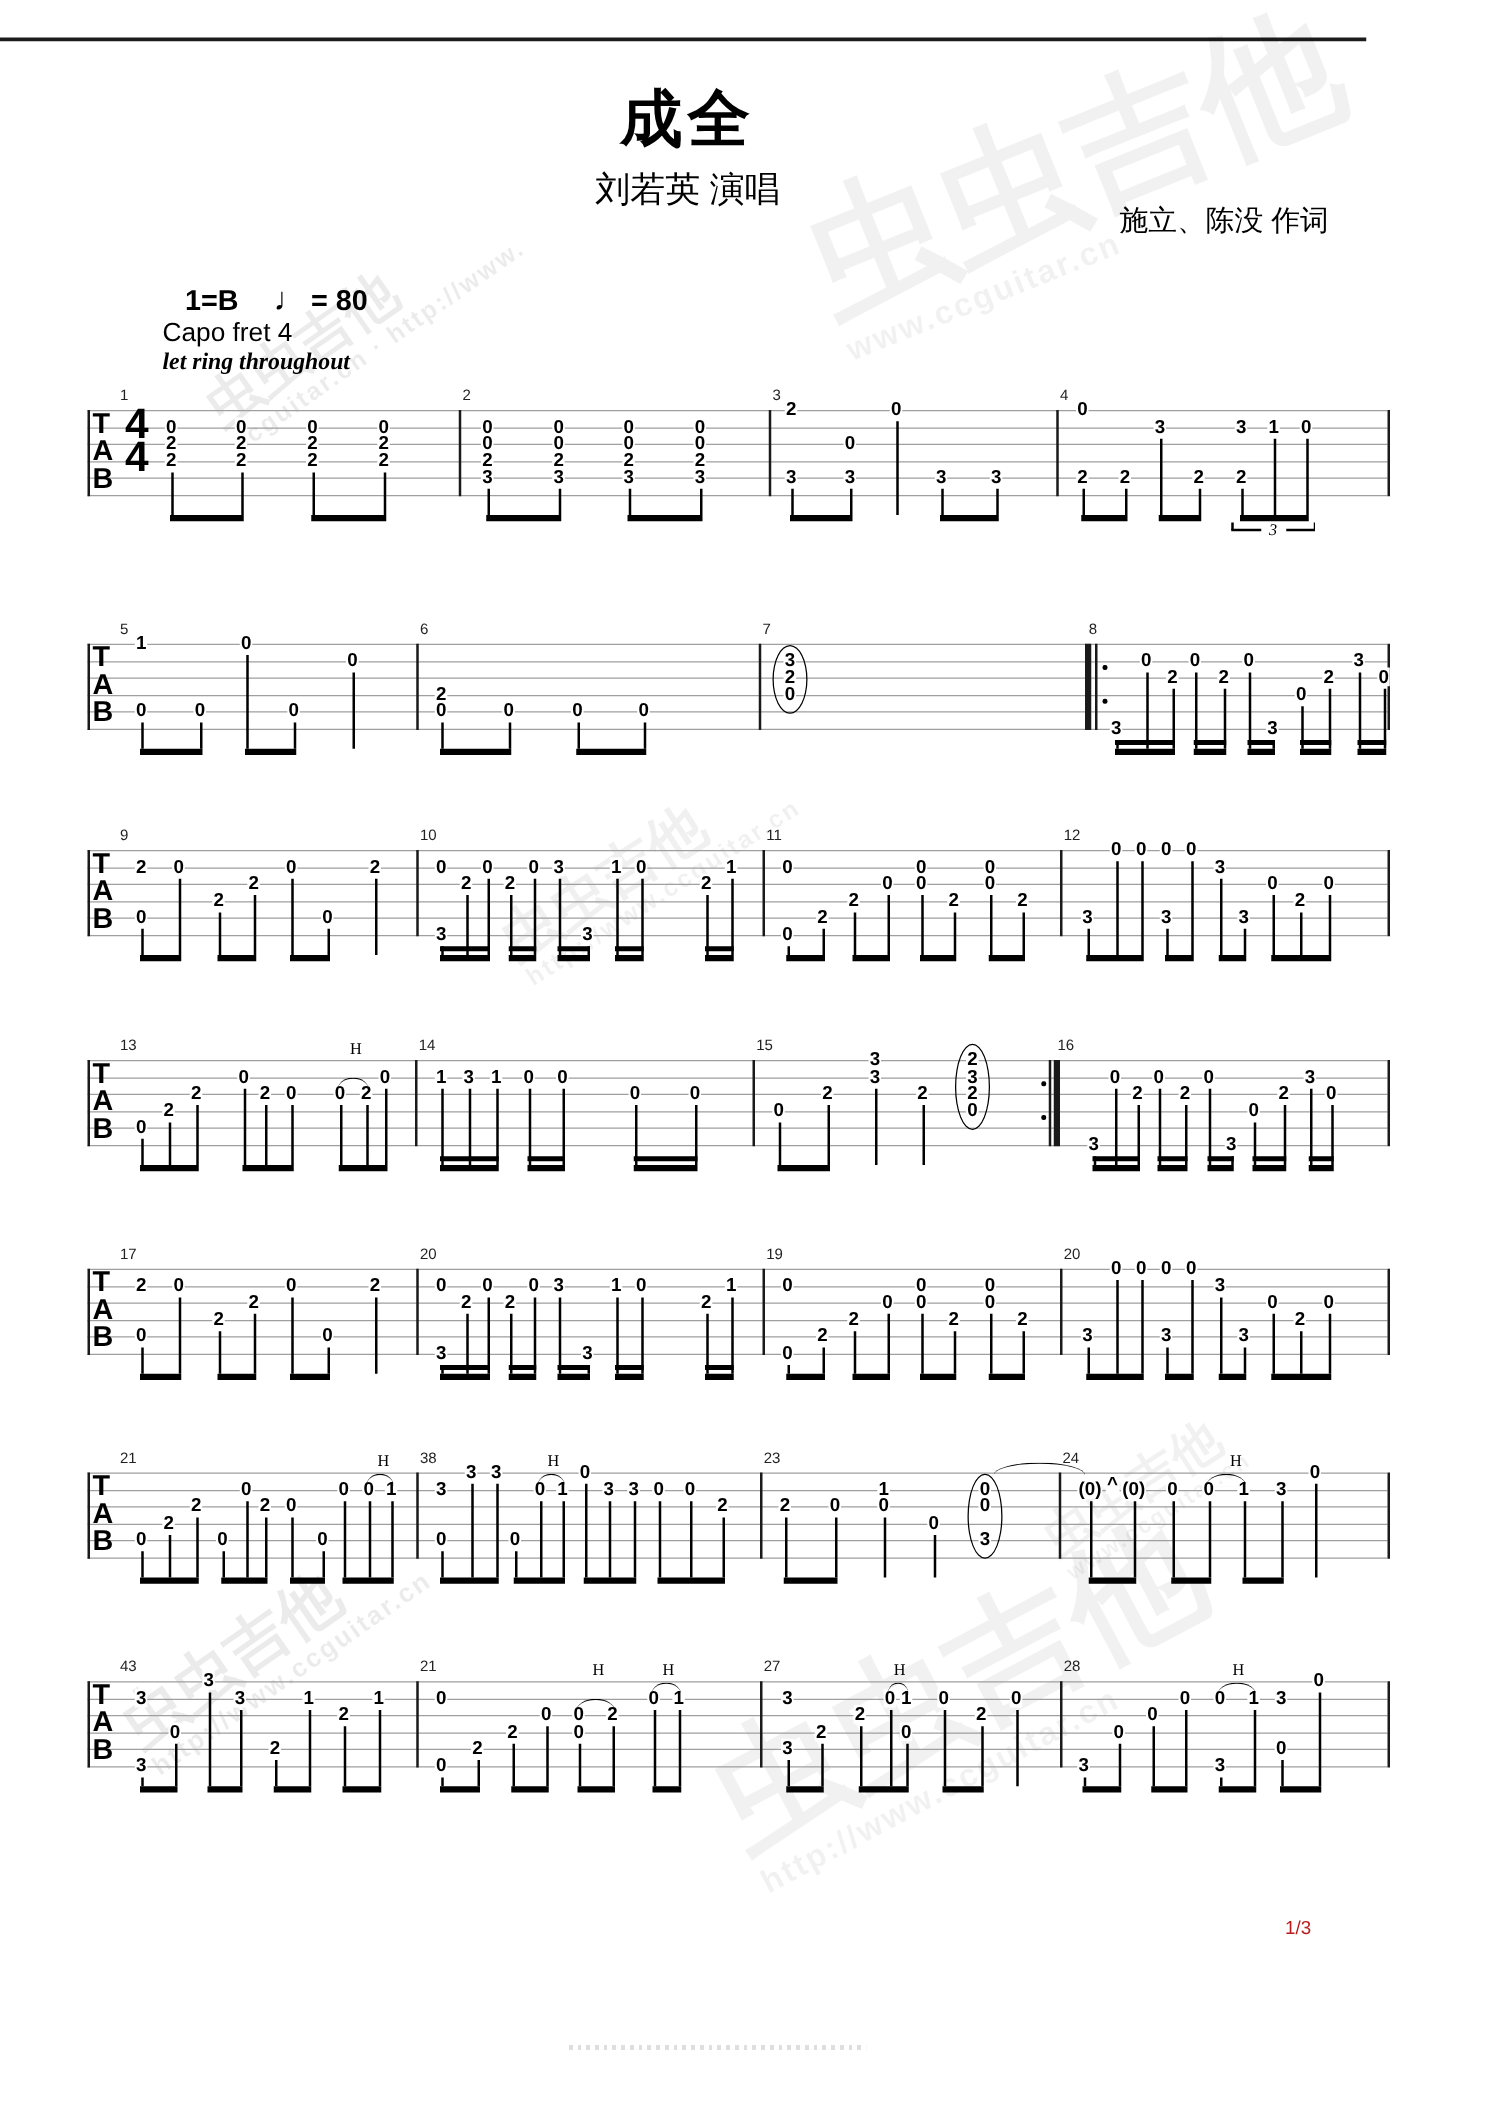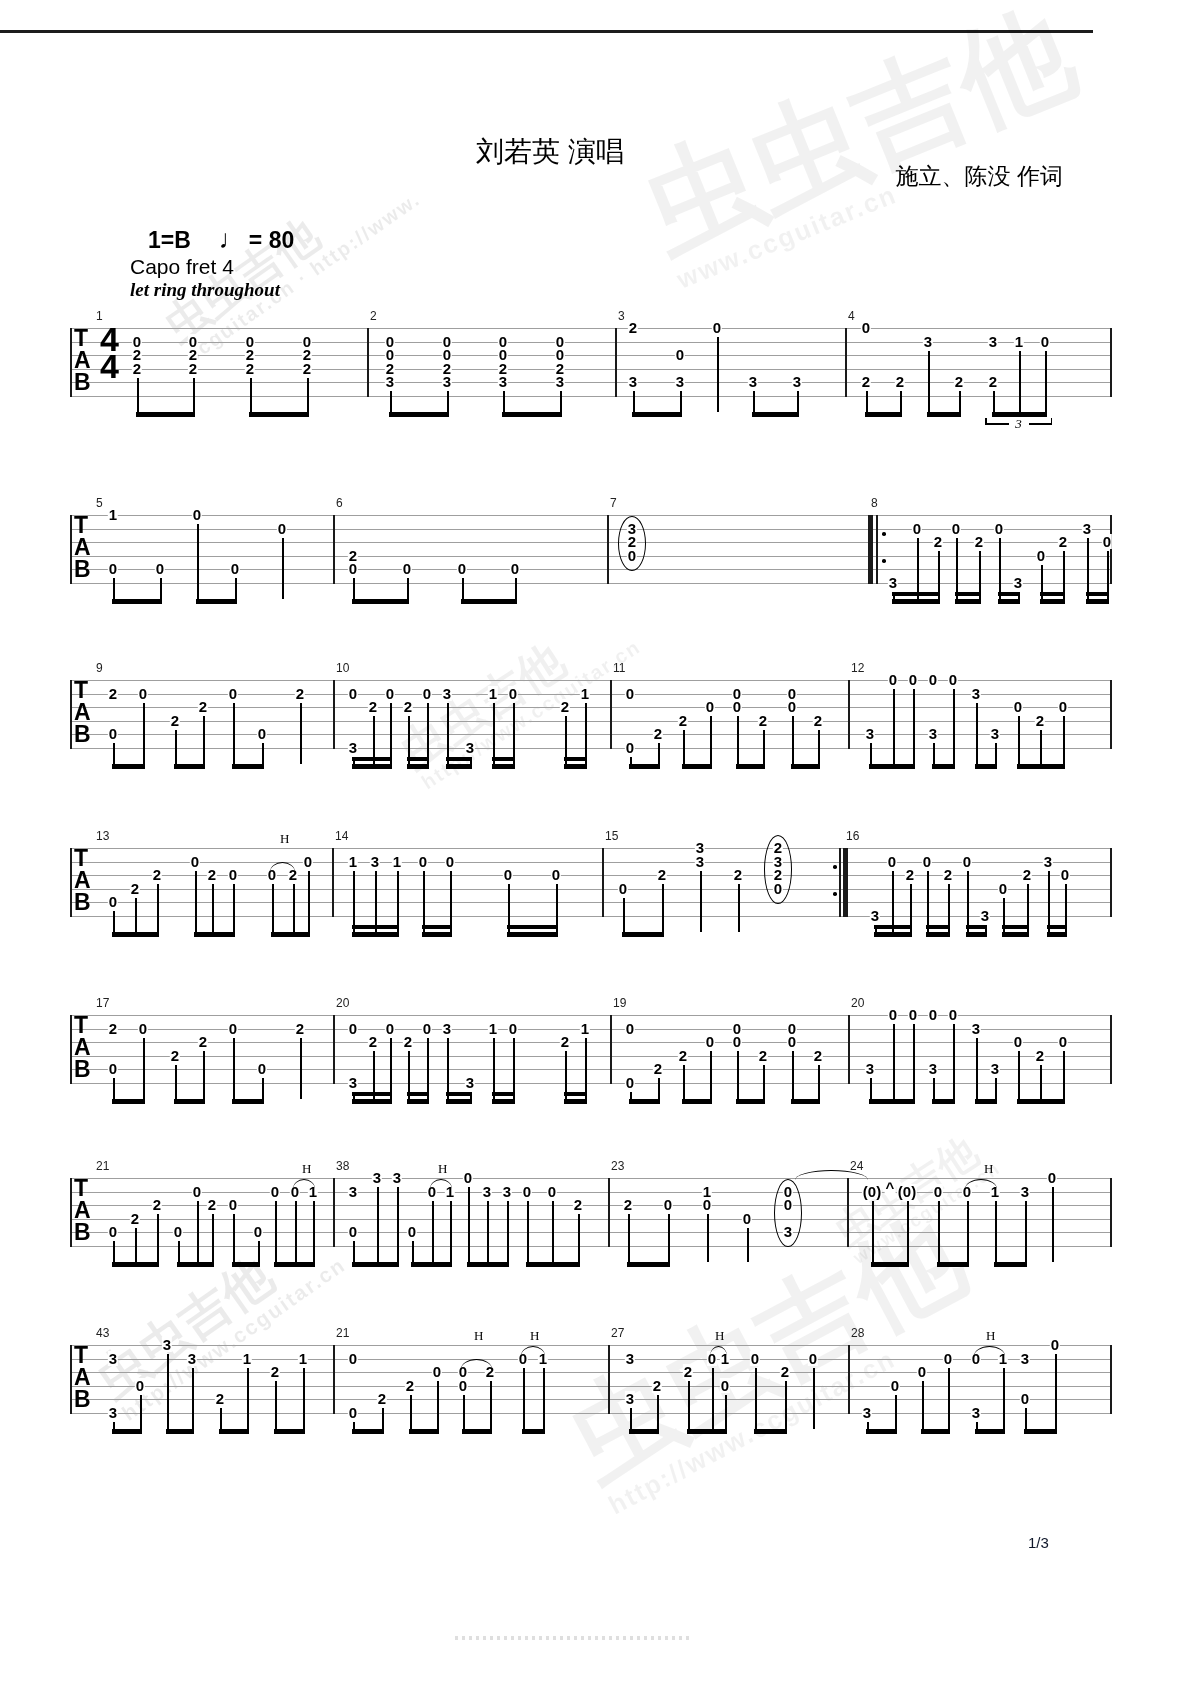--- a/index.html
+++ b/index.html
@@ -9,21 +9,21 @@
   .title{position:absolute;left:0;top:62px;width:1100px;text-align:center;
          font-size:50px;font-weight:600;letter-spacing:4px;}
   .subtitle{position:absolute;left:0;top:133px;width:1100px;text-align:center;font-size:28px;}
   .credits{position:absolute;top:160px;left:0;width:1063px;text-align:right;
            font-size:23px;line-height:33px;}
   .tempo{position:absolute;left:148px;top:224px;font-size:23px;font-weight:bold;}
   .tempo .nq{font-size:26px;margin:0 4px 0 28px;}
   .capo{position:absolute;left:130px;top:255px;font-size:21px;}
   .letring{position:absolute;left:130px;top:279px;font-size:19px;font-weight:bold;font-style:italic;
            font-family:"Liberation Serif",serif;}
-  .pageno{position:absolute;left:1028px;top:1534px;font-size:15px;color:#0f172a;}
+  .pageno{position:absolute;left:1028px;top:1534px;font-size:15px;color:#b91c1c;}
   .smallprint{position:absolute;left:455px;top:1636px;width:238px;height:4px;opacity:.55;
     background:repeating-linear-gradient(90deg,#c4c4c4 0 3px,transparent 3px 7px);}
   .wm{position:absolute;pointer-events:none;white-space:nowrap;color:#000;line-height:1.05;}
   .wm .u{display:block;letter-spacing:2px;}
   .system{position:absolute;left:0;width:1200px;height:120px;}
   .sline{position:absolute;height:1px;background:#9f9f9f;}
   .bar{position:absolute;background:#1a1a1a;}
   .mnum{position:absolute;font-size:12px;color:#222;}
   .clefL{position:absolute;font-size:23px;font-weight:bold;left:74px;letter-spacing:0;}
   .tsig{position:absolute;left:100px;font-size:34px;font-weight:bold;line-height:28px;}
@@ -37,20 +37,21 @@
   .oval{position:absolute;border:1.6px solid #000;border-radius:50%;transform:translateX(-50%);}
   .dot{position:absolute;width:3.5px;height:3.5px;border-radius:50%;background:#000;}
   .tupseg{position:absolute;height:1.5px;background:#000;}
   .tuplab{position:absolute;font-family:"Liberation Serif",serif;font-style:italic;font-size:13px;transform:translateX(-50%);}
 </style>
 </head>
 <body>
 
 <div class="page">
   <div class="toprule"></div>
+  <div class="title">成全</div>
   <div class="subtitle">刘若英 演唱</div>
   <div class="credits">
     <div>施立、陈没 作词</div>
   </div>
   <div class="tempo">
     <span>1=B</span><span class="nq">♩</span><span>= 80</span>
   </div>
   <div class="capo">Capo fret 4</div>
   <div class="letring">let ring throughout</div>
   <div id="score"></div>

